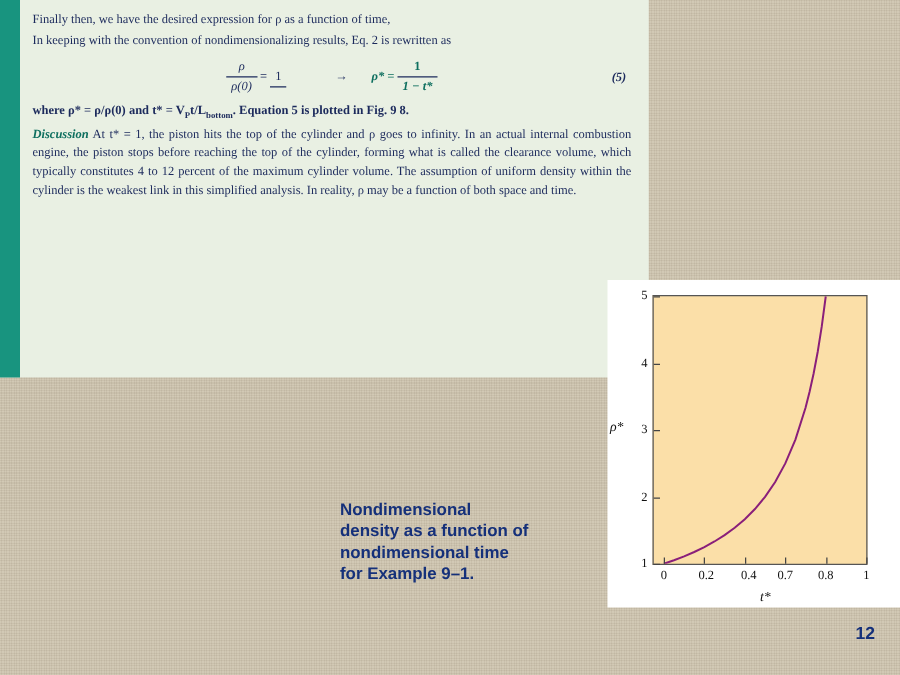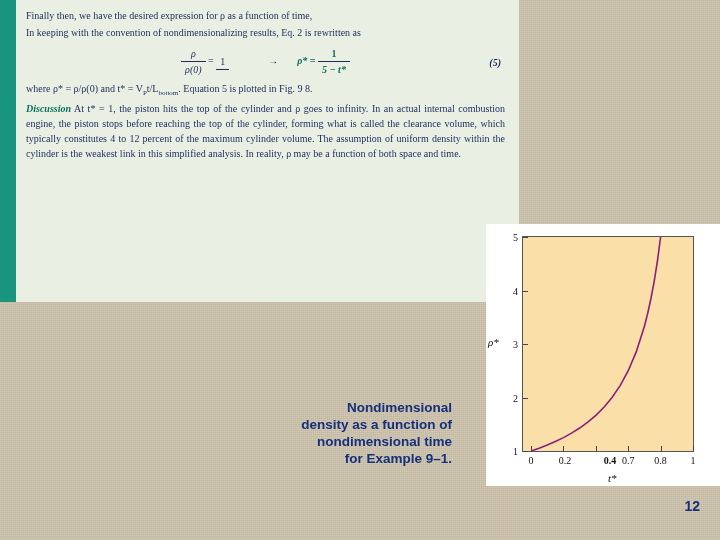--- a/index.html
+++ b/index.html
@@ -38,22 +38,22 @@
   .frac .num{display:block;border-bottom:1.2px solid #1c2a5c;padding:0 4px;}
   .frac .den{display:block;padding:0 4px;}
   .it{font-style:italic;}
   .bld{font-weight:bold;}
   .teal{color:#0e6f5f;}
   .disc{color:#0e6f5f;font-weight:bold;font-style:italic;}
   .just{text-align:justify;}
 
   
   #caption{
-    position:absolute;left:296px;top:400px;width:156px;
-    text-align:right;
+    position:absolute;left:272px;top:400px;width:156px;
+    text-align:left;
     color:#15307a;
     font-weight:bold;
     font-size:13.5px;
     line-height:1.25;
   }
 
   
   #chart-panel{
     position:absolute;left:486px;top:224px;width:234px;height:262px;
     background:#ffffff;
@@ -119,26 +119,26 @@
     <span>=</span>
     <span class="frac">
       <span class="num">1</span>
     </span>
     <span style="display:inline-block;width:34px;"></span>
     <span>→</span>
     <span style="display:inline-block;width:14px;"></span>
     <span class="teal bld it">ρ* =</span>
     <span class="frac teal bld">
       <span class="num">1</span>
-      <span class="den it">5 − t*</span>
+      <span class="den it">1 − t*</span>
     </span>
     <span class="eqnum">(5)</span>
   </div>
 
-  <p class="ln just" style="margin-top:2px;">
+  <p class="ln just" style="margin-top:2px;font-weight:bold;">
     <span>where ρ* = ρ/ρ(0) and t* = V</span><sub>P</sub><span>t/L</span><sub>bottom</sub><span>. Equation 5 is plotted in Fig. 9 8.</span>
   </p>
 
   <p class="ln just">
     <span class="disc">Discussion</span>
     <span>At t* = 1, the piston hits the top of the cylinder and ρ goes to infinity. In an actual internal combustion engine, the piston stops before reaching the top of the cylinder, forming what is called the clearance volume, which typically constitutes 4 to 12 percent of the maximum cylinder volume. The assumption of uniform density within the cylinder is the weakest link in this simplified analysis. In reality, ρ may be a function of both space and time.</span>
   </p>
 </div>
 
 <div id="caption">Nondimensional density as a function of nondimensional time for Example 9–1.</div>
@@ -157,21 +157,21 @@
       <div class="ytick" style="top: 107px;">3</div>
       <div class="ytickmark" style="top: 107px;"></div>
       <div class="ytick" style="top: 53.5px;">4</div>
       <div class="ytickmark" style="top: 53.5px;"></div>
       <div class="ytick" style="top: 0px;">5</div>
       <div class="ytickmark" style="top: 0px;"></div>
       <div class="xtick" style="left: 8.09524px;">0</div>
       <div class="xtickmark" style="left: 8.09524px;"></div>
       <div class="xtick" style="left: 42px; text-align: center;">0.2</div>
       <div class="xtickmark" style="left: 40.4762px;"></div>
-      <div class="xtick" style="left: 87px; font-weight: bold;">0.4</div>
+      <div class="xtick" style="left: 76px;">0.4</div>
       <div class="xtickmark" style="left: 72.8571px;"></div>
       <div class="xtick" style="left: 105.238px;">0.7</div>
       <div class="xtickmark" style="left: 105.238px;"></div>
       <div class="xtick" style="left: 137.619px;">0.8</div>
       <div class="xtickmark" style="left: 137.619px;"></div>
       <div class="xtick" style="left: 170px;">1</div>
       <div class="xtickmark" style="left: 170px;"></div>
     </div>
 </div>
 

